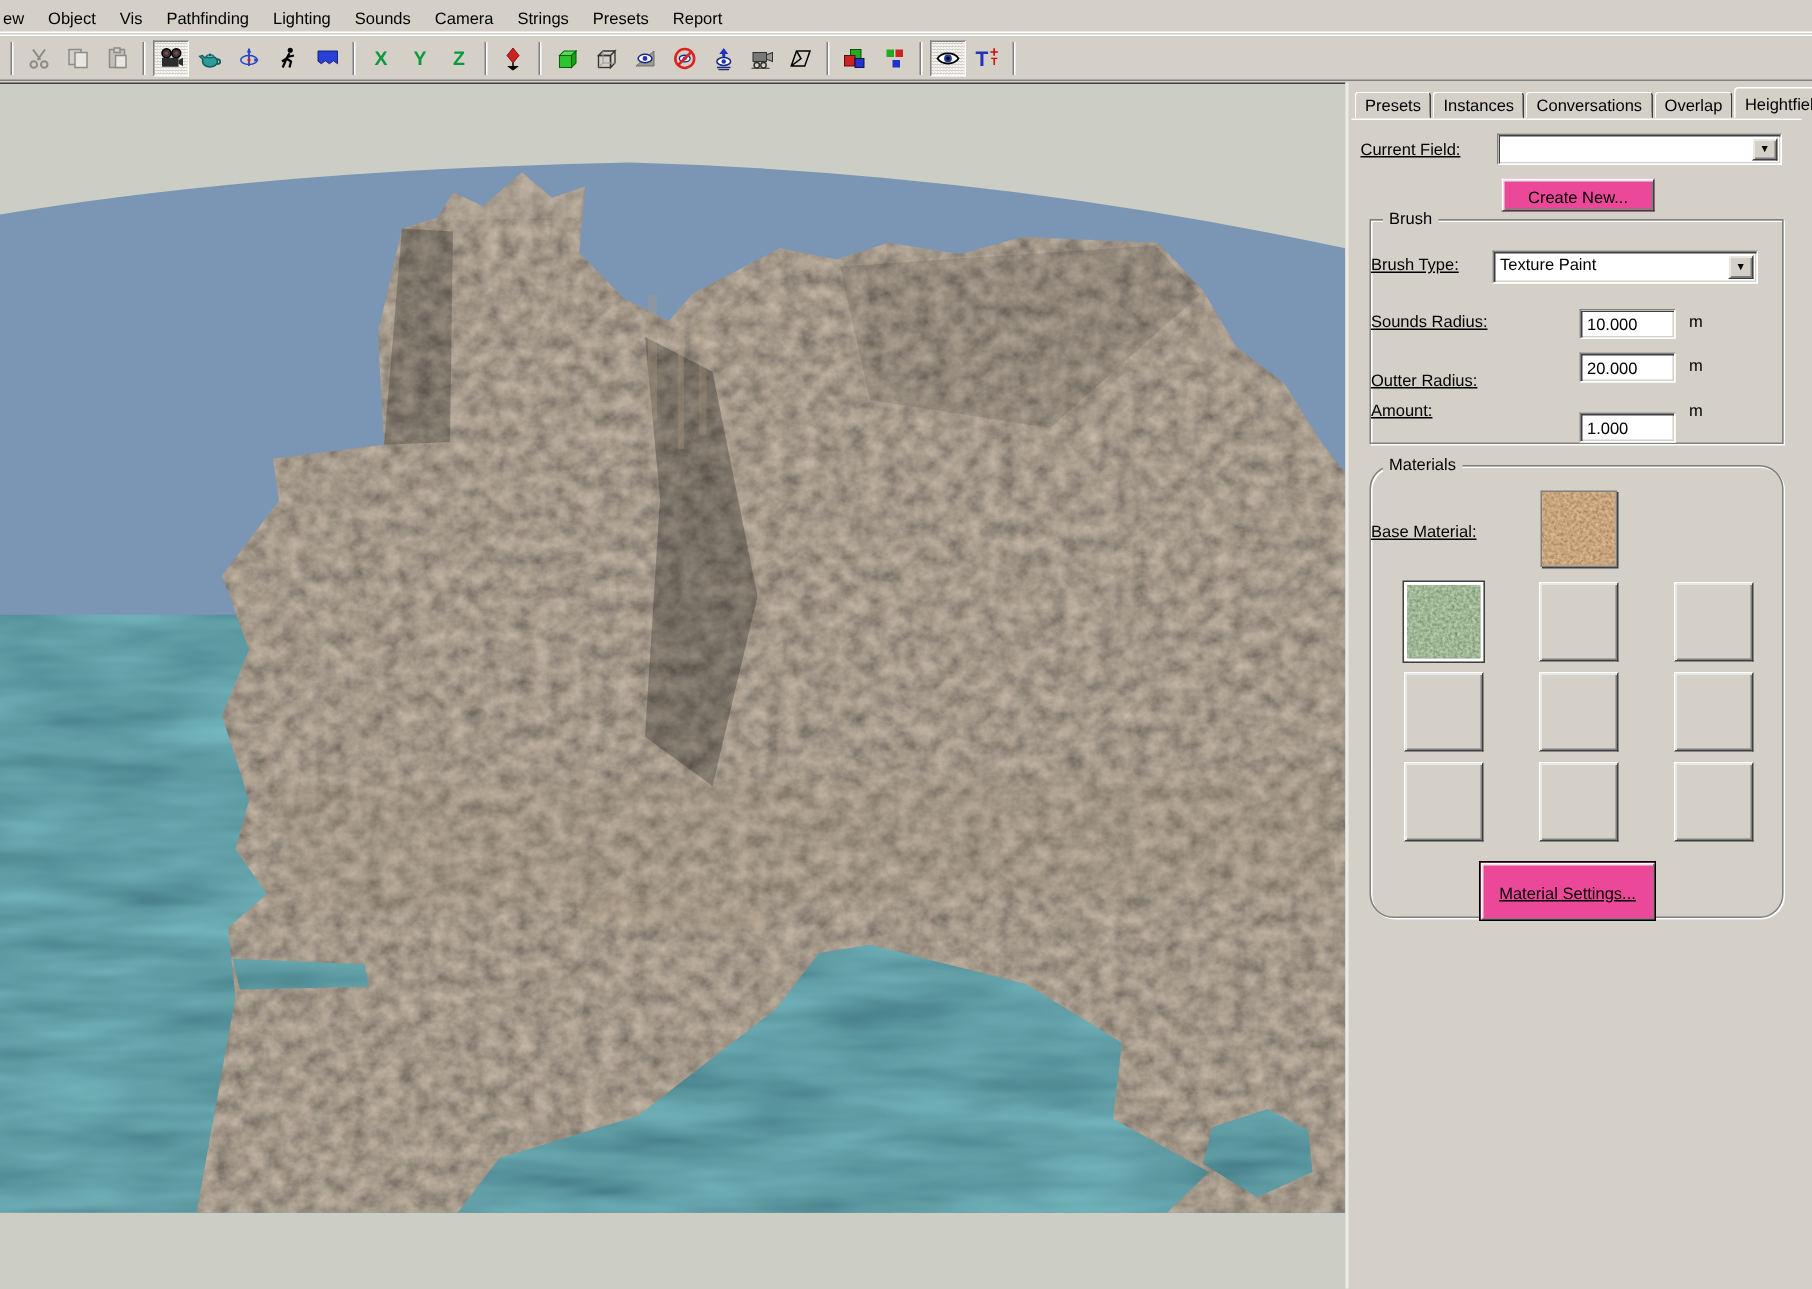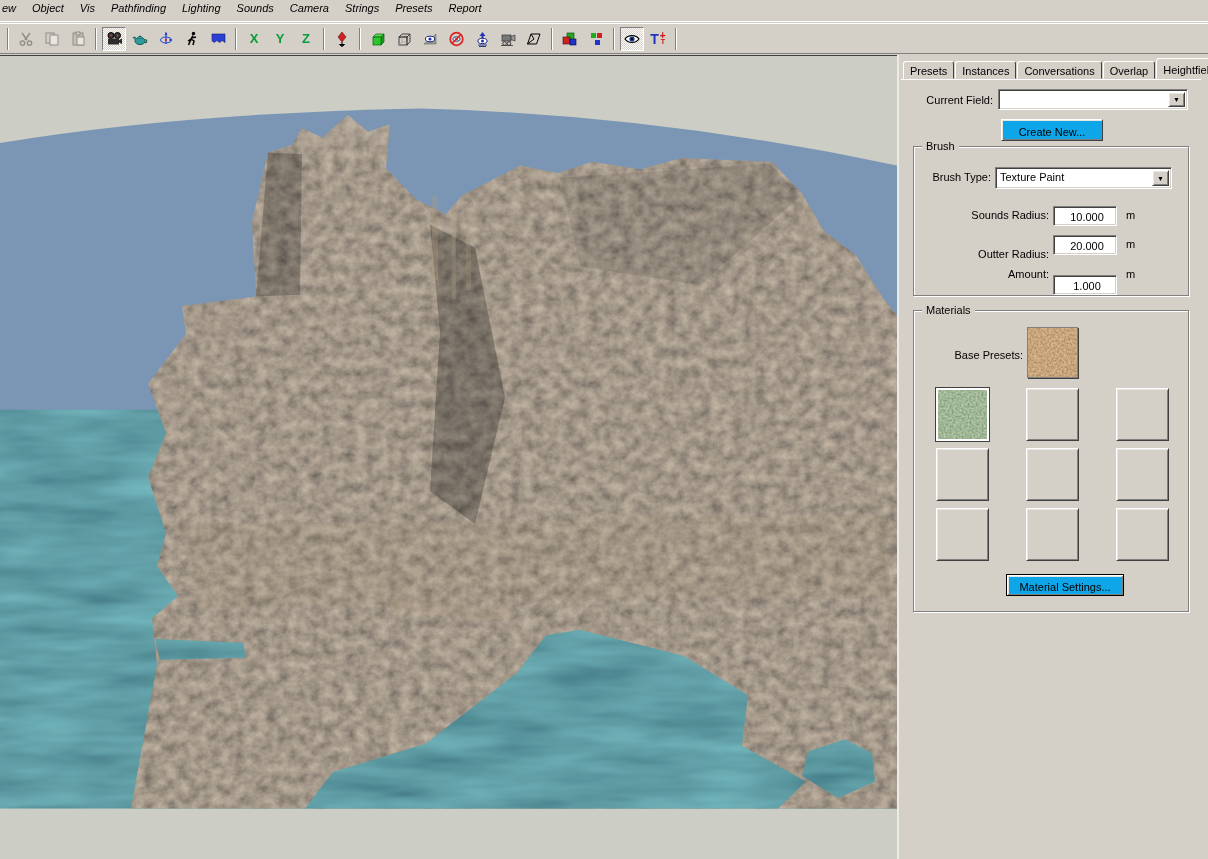--- a/index.html
+++ b/index.html
@@ -1,21 +1,21 @@
 <!DOCTYPE html>
 <html><head>
 <meta charset="utf-8">
 <style>
   * { margin:0; padding:0; box-sizing:border-box; }
   html,body { width:1208px; height:859px; overflow:hidden; background:#d4d0c8;
     font-family:"Liberation Sans", sans-serif; font-size:11px; color:#000; }
 
   
   .menubar { position:absolute; left:0; top:0; width:1208px; height:22px;
-    background:#d4d0c8; display:flex; align-items:flex-start; border-bottom:1px solid #ffffff;font-style:italic; }
+    background:#d4d0c8; display:flex; align-items:flex-end; border-bottom:1px solid #ffffff; }
   .menu-item { padding:2px 8px; cursor:default; }
   .menu-item:first-child { padding-left:2px; }
 
   
   .toolbar { position:absolute; left:0; top:23px; width:1208px; height:31px;
     background:#d4d0c8; display:flex; align-items:center; gap:2px; padding-left:4px;
     border-top:1px solid #ffffff; border-bottom:1px solid #808080; }
   .tsep { width:2px; height:22px; margin:0 3px;
     border-left:1px solid #808080; border-right:1px solid #ffffff; }
   .tbtn { width:24px; height:24px; display:flex; align-items:center; justify-content:center;
@@ -38,46 +38,46 @@
   
   .panel { position:absolute; left:897px; top:55px; width:311px; height:804px;
     background:#d4d0c8; border-left:2px solid #eceae4; }
   .tabs { position:absolute; left:4px; top:3px; display:flex; align-items:flex-end; height:21px; }
   .tab { padding:3px 6px 3px 6px; height:18px; background:#d4d0c8;
     border:1px solid; border-color:#ffffff #404040 #d4d0c8 #ffffff;
     border-radius:3px 3px 0 0; margin-right:1px; white-space:nowrap; }
   .tab.active { height:21px; padding-top:5px; font-weight:normal; position:relative; z-index:3; }
   .tabline { position:absolute; left:2px; top:24px; width:300px; height:1px; background:#ffffff; }
 
-  .lbl { position:absolute; text-align:right; white-space:nowrap; }
+  .lbl { position:absolute; white-space:nowrap;text-decoration:underline; }
 
   .sunken { background:#ffffff; border:1px solid; border-color:#808080 #ffffff #ffffff #808080;
     box-shadow:inset 1px 1px 0 #404040, inset -1px -1px 0 #d4d0c8; }
   .combo { position:absolute; display:flex; }
   .combo .field { flex:1; padding:3px 2px 0 4px; overflow:hidden; white-space:nowrap; }
   .combo .drop { width:17px; margin:2px 2px 2px 0; background:#d4d0c8;
     border:1px solid; border-color:#ffffff #404040 #404040 #ffffff;
     box-shadow:inset 1px 1px 0 #e8e6e0, inset -1px -1px 0 #808080;
     display:flex; align-items:center; justify-content:center; font-size:7px; color:#000; }
 
-  .btn { position:absolute; background:#0ea5e9; border:1px solid; text-align:center;
+  .btn { position:absolute; background:#ec4899; border:1px solid; text-align:center;
     border-color:#ffffff #404040 #404040 #ffffff;
     box-shadow:inset 1px 1px 0 #e8e6e0, inset -1px -1px 0 #808080;
     font-family:"Liberation Sans",sans-serif; font-size:11px; padding-top:4px; cursor:default; }
   .btn.default { border:1px solid #000;
     box-shadow:inset 1px 1px 0 #ffffff, inset -1px -1px 0 #808080, inset 2px 2px 0 #e8e6e0; }
 
   .group { position:absolute; border:1px solid #808080;
     box-shadow:inset 1px 1px 0 #ffffff, 1px 1px 0 #ffffff; }
   .group > .gtitle { position:absolute; top:-7px; left:8px; background:#d4d0c8; padding:0 4px; }
 
   .numfield { position:absolute; background:#fff; border:1px solid;
     border-color:#808080 #ffffff #ffffff #808080;
     box-shadow:inset 1px 1px 0 #404040, inset -1px -1px 0 #d4d0c8;
-    font-size:11px; padding:2px 0 0 4px; font-family:"Liberation Sans",sans-serif;text-align:center; }
+    font-size:11px; padding:2px 0 0 4px; font-family:"Liberation Sans",sans-serif; }
   .unit { position:absolute; }
 
   .slot { position:absolute; width:53px; height:53px; background:#d4d0c8;
     border:1px solid; border-color:#ffffff #404040 #404040 #ffffff;
     box-shadow:inset 1px 1px 0 #e8e6e0, inset -1px -1px 0 #808080; }
   .slot.filled { border:2px solid #ffffff; outline:1px solid #404040; padding:0; }
   .slot svg, .swatch svg { display:block; width:100%; height:100%; }
   .swatch { position:absolute; border:1px solid #808080; box-shadow:1px 1px 0 #404040; }
 </style>
 </head>
@@ -363,39 +363,39 @@
 
     <div class="lbl" style="left:0; top:91px; width:135px;margin-top:10px;">Outter Radius:</div>
     <input class="numfield" style="left: 139px; top: 88px; width: 64px; height: 20px;" value="20.000">
     <span class="unit" style="left:212px; top:91px; position:absolute;">m</span>
 
     <div class="lbl" style="left:0; top:121px; width:135px;">Amount:</div>
     <input class="numfield" style="left: 139px; top: 128px; width: 64px; height: 20px;" value="1.000">
     <span class="unit" style="left:212px; top:121px; position:absolute;">m</span>
   </div>
 
-  <div class="group" style="left:14px; top:255px; width:276px; height:302px;">
+  <div class="group" style="left:14px; top:255px; width:276px; height:302px;border-radius:16px;">
     <span class="gtitle">Materials</span>
 
-    <div class="lbl" style="left:0; top:38px; width:109px;">Base Presets:</div>
+    <div class="lbl" style="left:0; top:38px; width:109px;">Base Material:</div>
     <div class="swatch" style="left:113px; top:16px; width:51px; height:51px;">
       <svg viewBox="0 0 51 51" preserveAspectRatio="none">
         <rect width="51" height="51" fill="#8a5a30" filter="url(#fDirt)"></rect>
       </svg>
     </div>
 
     <div class="slot filled" style="left:22px; top:77px;">
       <svg viewBox="0 0 49 49" preserveAspectRatio="none">
         <rect width="49" height="49" fill="#4a6b35" filter="url(#fGrass)"></rect>
       </svg>
     </div>
     <div class="slot" style="left:112px; top:77px;"></div>
     <div class="slot" style="left:202px; top:77px;"></div>
     <div class="slot" style="left:22px; top:137px;"></div>
     <div class="slot" style="left:112px; top:137px;"></div>
     <div class="slot" style="left:202px; top:137px;"></div>
     <div class="slot" style="left:22px; top:197px;"></div>
     <div class="slot" style="left:112px; top:197px;"></div>
     <div class="slot" style="left:202px; top:197px;"></div>
 
-    <button class="btn default" style="left:92px; top:263px; width:118px; height:22px;">Material Settings...</button>
+    <button class="btn default" style="left:72px; top:263px; width:118px; height:40px;text-decoration:underline;">Material Settings...</button>
   </div>
 </div>
 
 </body></html>

